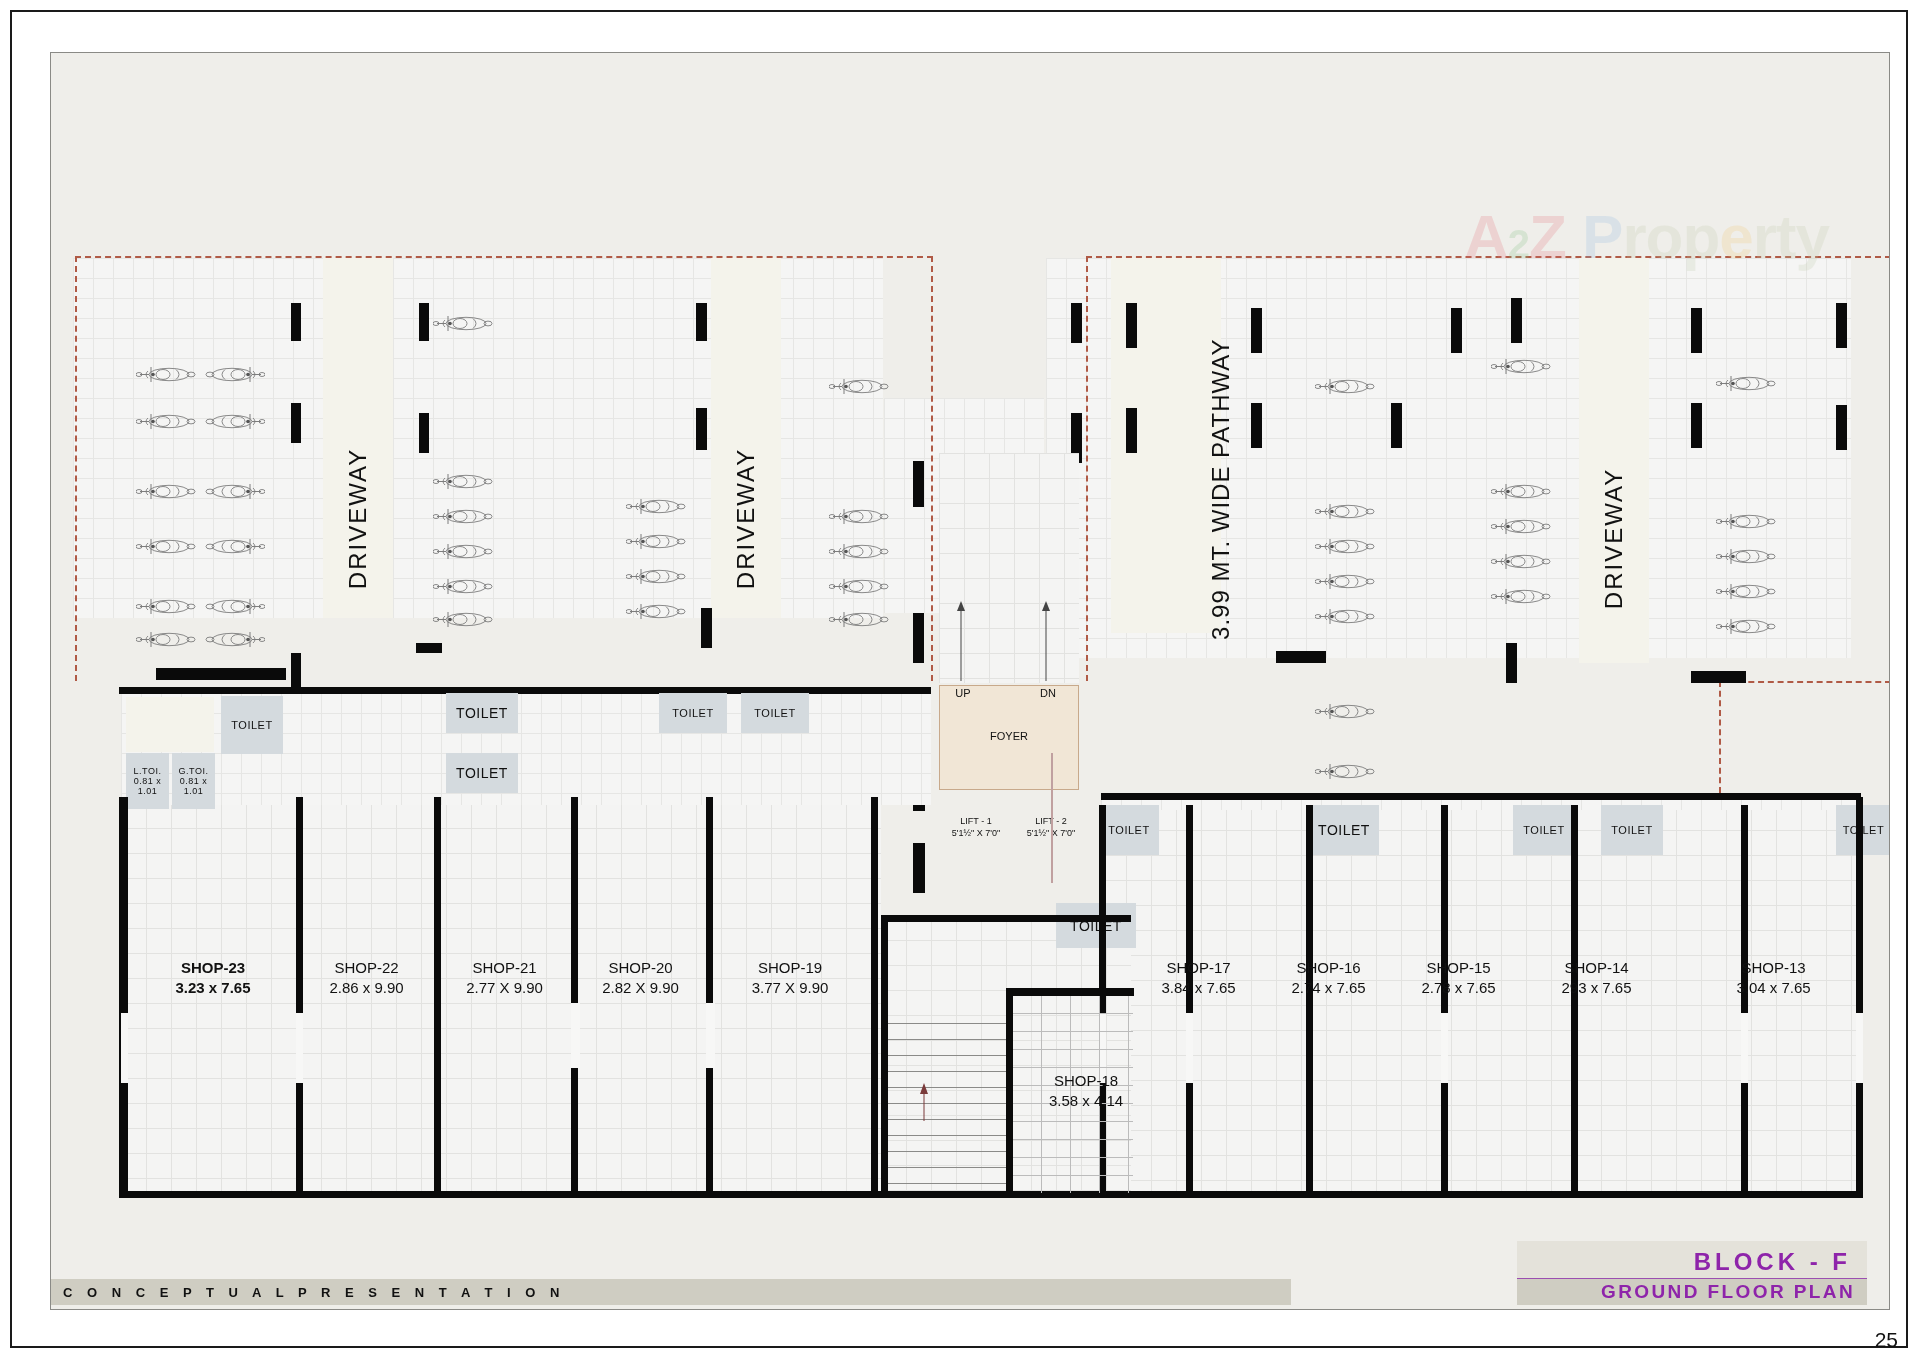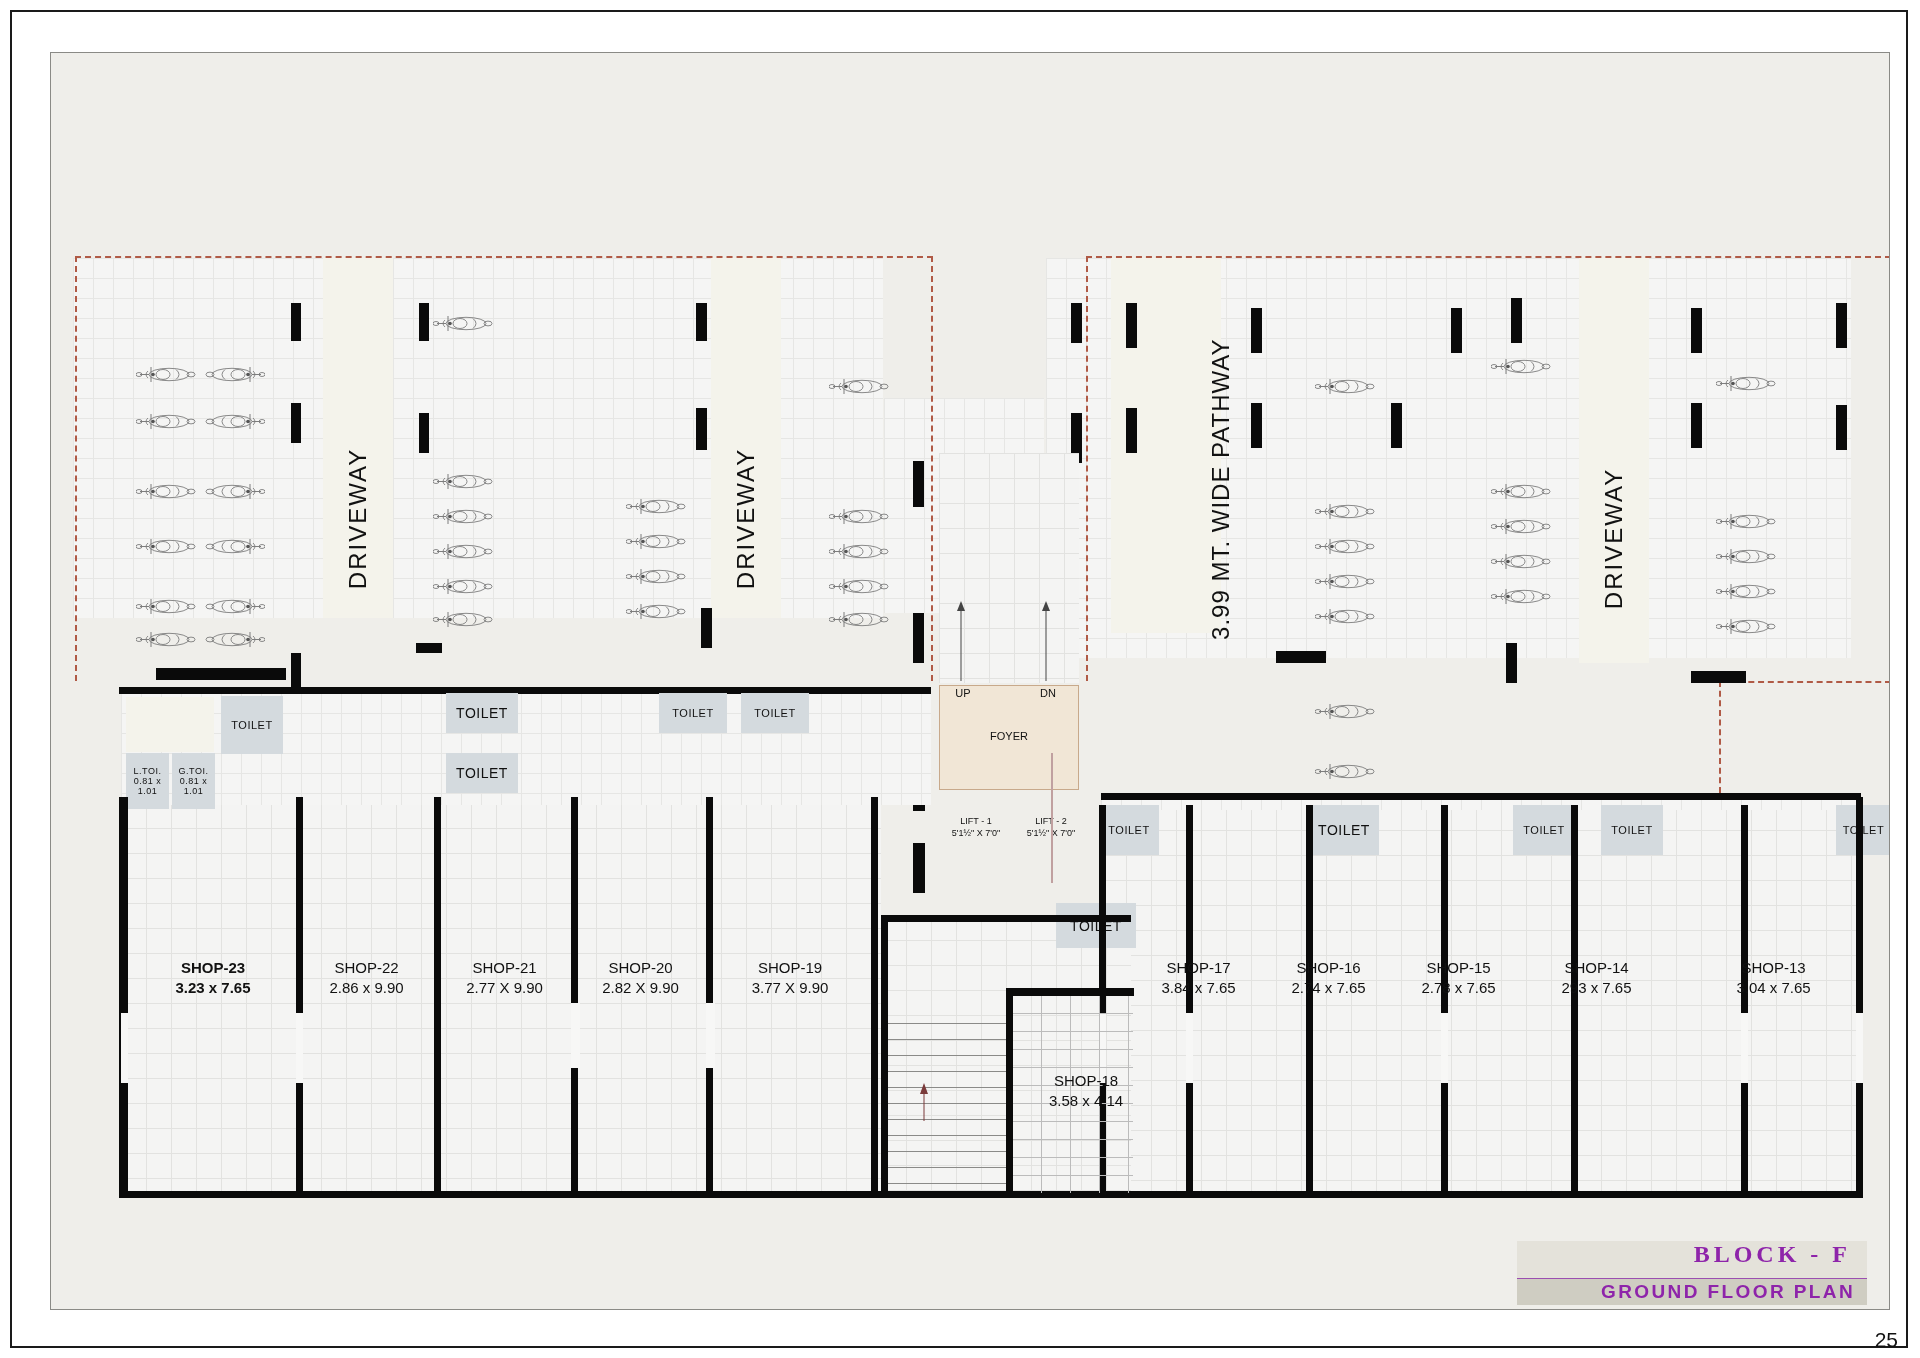--- a/index.html
+++ b/index.html
@@ -11,22 +11,22 @@
          background:#ffffff;border:2px solid #1a1a1a;box-sizing:border-box;}
   #inner{position:absolute;left:38px;top:40px;width:1840px;height:1258px;
          background:#efeeea;border:1px solid #8a8a86;box-sizing:border-box;overflow:hidden;}
 
   
   #footer-left{position:absolute;left:39px;bottom:41px;width:1240px;height:26px;
      background:#cfcdc2;display:flex;align-items:center;}
   #footer-left span{font-size:13px;font-weight:bold;letter-spacing:5.5px;color:#111;
      padding-left:12px;}
   #block-bar{position:absolute;right:39px;bottom:67px;width:350px;height:38px;
-     background:#e4e2da;display:flex;align-items:flex-start;justify-content:flex-end;
-     border-bottom:1.5px solid #9b4fb0;box-sizing:border-box;font-family:Liberation Serif, serif;}
+     background:#e4e2da;display:flex;align-items:flex-end;justify-content:flex-end;
+     border-bottom:1.5px solid #9b4fb0;box-sizing:border-box;}
   #block-bar span{font-size:24px;font-weight:bold;letter-spacing:4px;color:#8e24aa;
      padding-right:16px;padding-bottom:2px;}
   #floor-bar{position:absolute;right:39px;bottom:41px;width:350px;height:26px;
      background:#cfcdc2;display:flex;align-items:center;justify-content:flex-end;}
   #floor-bar span{font-size:19px;font-weight:bold;letter-spacing:2.4px;color:#8e24aa;
      padding-right:12px;}
   #page-no{position:absolute;right:22px;bottom:6px;font-size:21px;color:#111;}
 
   
   .wall{position:absolute;background:#0a0a0a;}
@@ -842,22 +842,29 @@
         <div class="lbl shop" style="left: 522px; top: 905px; width: 135px;"><span>SHOP-20</span><br><span>2.82 X 9.90</span></div>
         <div class="lbl shop" style="left: 658px; top: 905px; width: 162px;"><span>SHOP-19</span><br><span>3.77 X 9.90</span></div>
         <div class="lbl shop" style="left: 955px; top: 1018px; width: 160px;"><span>SHOP-18</span><br><span>3.58 x 4.14</span></div>
         <div class="lbl shop" style="left: 1065px; top: 905px; width: 165px;"><span>SHOP-17</span><br><span>3.84 x 7.65</span></div>
         <div class="lbl shop" style="left: 1200px; top: 905px; width: 155px;"><span>SHOP-16</span><br><span>2.74 x 7.65</span></div>
         <div class="lbl shop" style="left: 1330px; top: 905px; width: 155px;"><span>SHOP-15</span><br><span>2.78 x 7.65</span></div>
         <div class="lbl shop" style="left: 1468px; top: 905px; width: 155px;"><span>SHOP-14</span><br><span>293 x 7.65</span></div>
         <div class="lbl shop" style="left: 1640px; top: 905px; width: 165px;"><span>SHOP-13</span><br><span>3.04 x 7.65</span></div>
       </div>
 
+    <div id="wm-logo">
+      <span class="a">A</span><span class="two">2</span><span class="z">Z</span>
+      <span class="p">P</span><span class="rop">rop</span><span class="e">e</span><span class="rty">rty</span>
+    </div>
   </div>
 
+  <div id="footer-left">
+    <span>C O N C E P T U A L      P R E S E N T A T I O N</span>
+  </div>
   <div id="block-bar">
     <span>BLOCK - F</span>
   </div>
   <div id="floor-bar">
     <span>GROUND FLOOR PLAN</span>
   </div>
 </div>
 <div id="page-no">25</div>
 
 </body></html>

